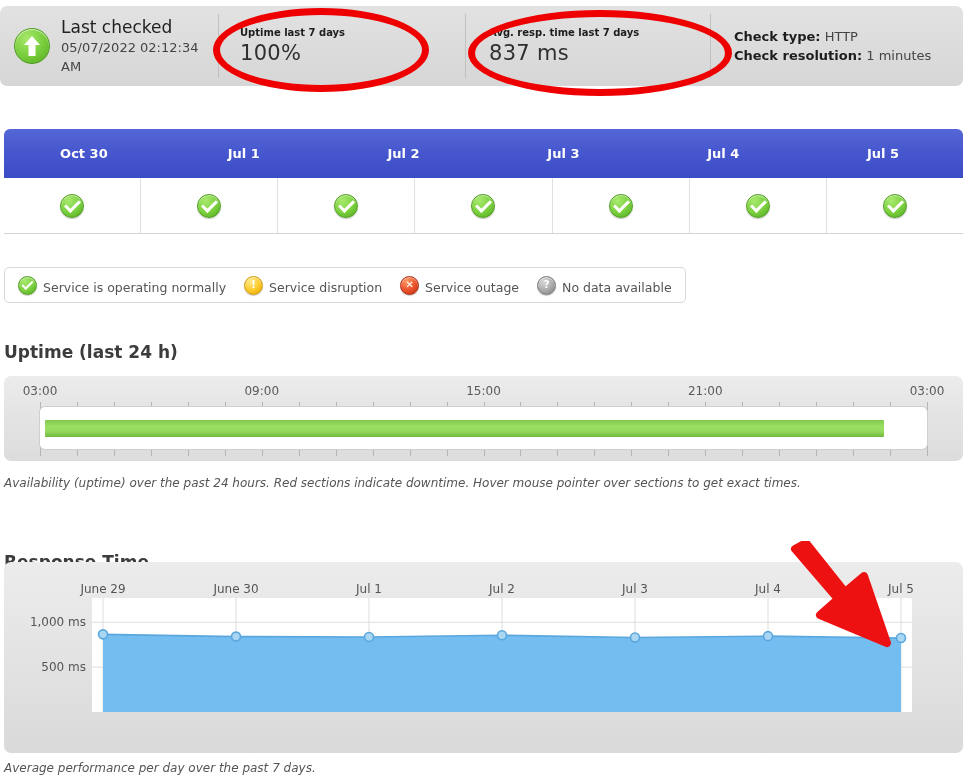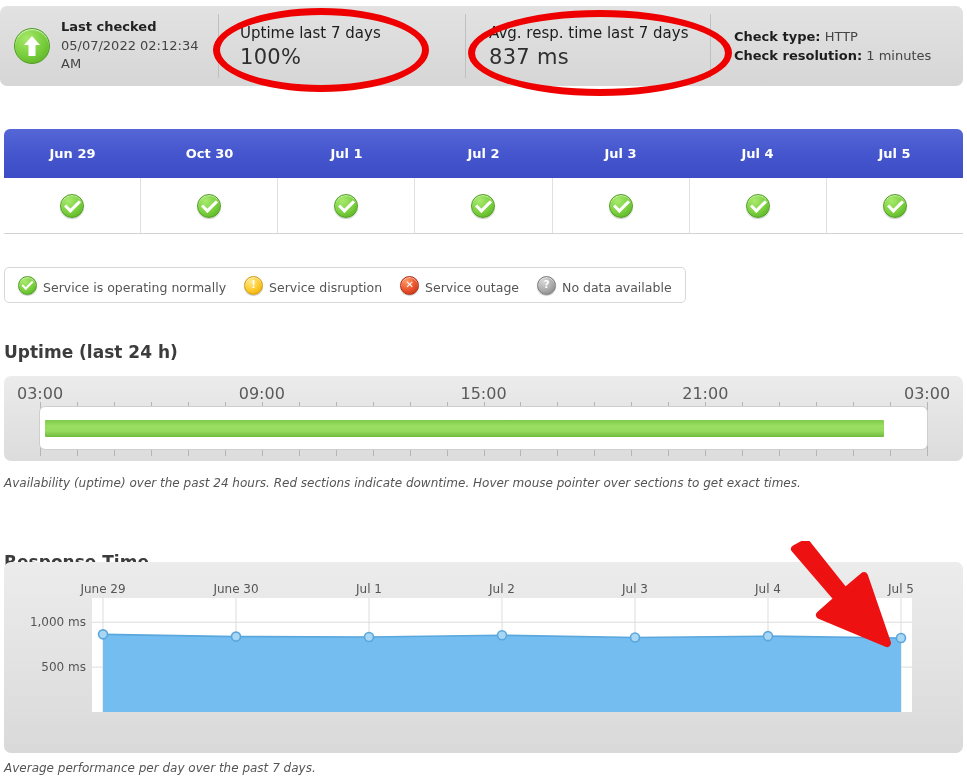--- a/index.html
+++ b/index.html
@@ -57,31 +57,31 @@
   .arrow-up-icon::after {
     content: "";
     position: absolute;
     left: 9px; top: 7px;
     width: 16px; height: 20px;
     background: #fff;
     clip-path: polygon(50% 0%, 100% 45%, 72% 45%, 72% 100%, 28% 100%, 28% 45%, 0% 45%);
   }
   .lc-text { line-height: 1.45; }
   .lbl-bold {
-    font-weight: bold;
-    font-size: 13px;
+    font-weight: normal;
+    font-size: 17px;
     color: #222;
   }
   .lbl-val {
     font-size: 13px;
     color: #444;
   }
   .big-label {
-    font-weight: normal;
-    font-size: 15px;
+    font-weight: bold;
+    font-size: 10px;
     color: #1d1d1d;
     display: block;
     margin-bottom: 3px;
   }
   .big-value {
     font-size: 21px;
     color: #2f2f2f;
     display: block;
     letter-spacing: .3px;
   }
@@ -241,21 +241,21 @@
     background: linear-gradient(to bottom, #ececec 0%, #e4e4e4 45%, #dcdcdc 100%);
     border-radius: 7px;
   }
   .uptime-axis {
     position: absolute;
     left: 36px; right: 36px; top: 8px;
     height: 16px;
   }
   .uptime-axis span {
     position: absolute;
-    font-size: 16px;
+    font-size: 12px;
     color: #5a5a5a;
     transform: translateX(-50%);
     white-space: nowrap;
   }
   .uptime-ticks {
     position: absolute;
     left: 36px; right: 36px; top: 26px;
     height: 54px;
   }
   .uptime-ticks i {
@@ -369,21 +369,20 @@
       </div>
     </div>
   </div>
 </div>
 
 <div class="annot-ellipse" id="ellipse-uptime"></div>
 <div class="annot-ellipse" id="ellipse-resp"></div>
 
 <div class="days-table">
   <div class="days-head" id="days-head">
-      <div>Jun 29</div>
       <div>Oct 30</div>
       <div>Jul 1</div>
       <div>Jul 2</div>
       <div>Jul 3</div>
       <div>Jul 4</div>
       <div>Jul 5</div>
     </div>
   <div class="days-body" id="days-body">
       <div>
         <span class="ico ico-ok"></span>

